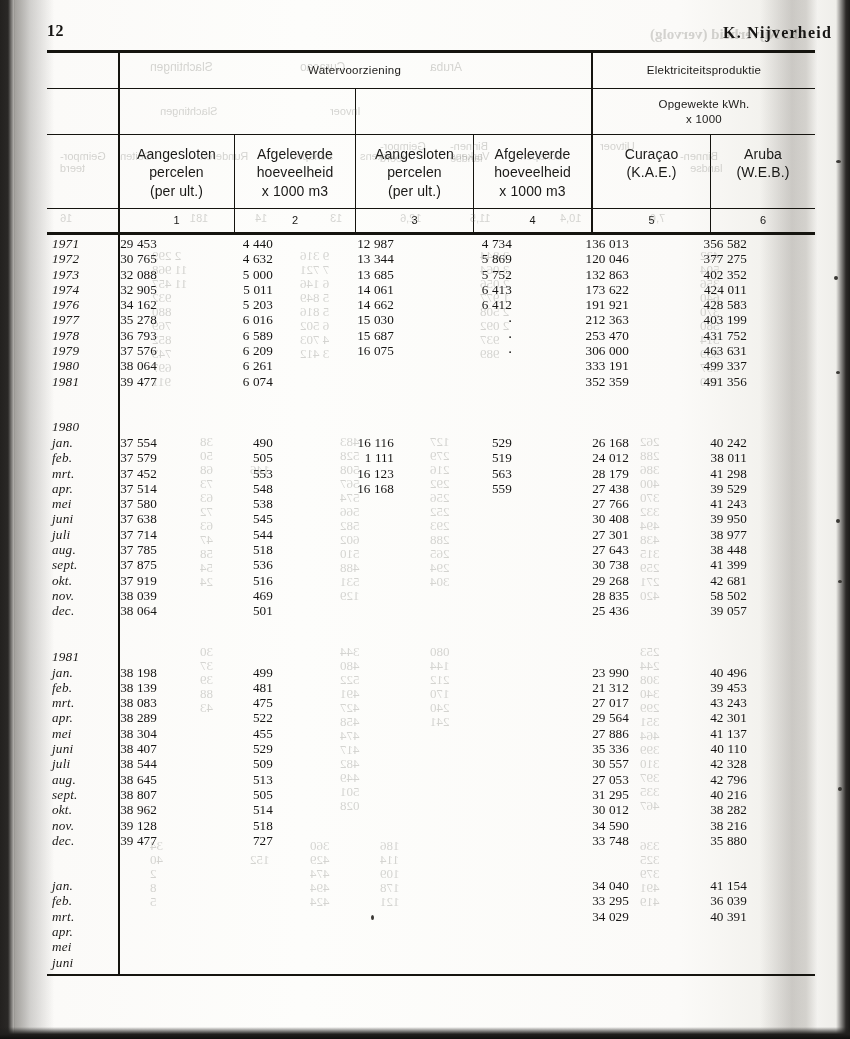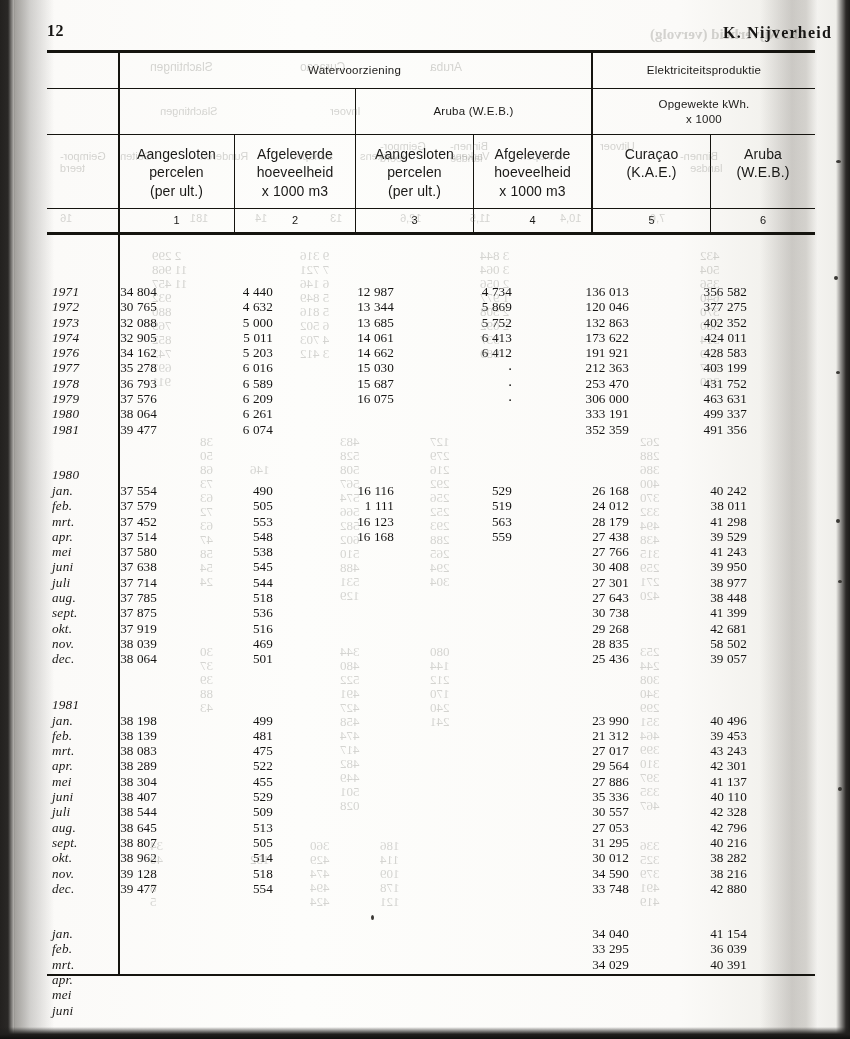--- a/index.html
+++ b/index.html
@@ -113,21 +113,21 @@
   .hdr-grp  { font-size: 11.5px; letter-spacing: .25px; }
   .hdr-sub  { font-size: 11.5px; letter-spacing: .25px; }
   .hdr-col  { font-size: 14px; letter-spacing: .1px; }
   .colnum   {
     position:absolute; text-align:center;
     font-family: "Liberation Sans", sans-serif;
     font-size: 11px; color:#1a1917;
   }
 
   
-  #body { position:absolute; left:0; top:186px; width:768px;margin-top:48px; }
+  #body { position:absolute; left:0; top:186px; width:768px; }
   .row {
     position: relative;
     height: 15.3px;
     white-space: nowrap;
   }
   .row.spacer { height: 30px; }
   .row.grouphead { height: 16px; }
 
   .lbl {
     position: absolute;
@@ -190,21 +190,20 @@
 
     <div class="vsep" style="left:308px; top:38px; height:147px;"></div>
 
     <div class="vsep" style="left:187px; top:84px; height:101px;"></div>
     <div class="vsep" style="left:426px; top:84px; height:101px;"></div>
     <div class="vsep" style="left:663px; top:84px; height:101px;"></div>
 
     <div class="hdr hdr-grp" style="left:71px; top:13px; width:473px;">Watervoorziening</div>
     <div class="hdr hdr-grp" style="left:546px; top:13px; width:222px;">Elektriciteitsproduktie</div>
 
-    <div class="hdr hdr-sub" style="left:309px; top:54px; width:235px;">Aruba (W.E.B.)</div>
     <div class="hdr hdr-sub" style="left:546px; top:47px; width:222px;">
       <div>Opgewekte kWh.</div>
       <div>x 1000</div>
     </div>
 
     <div class="hdr hdr-col" style="left:72px; top:95px; width:115px;">
       <div>Aangesloten</div>
       <div>percelen</div>
       <div>(per ult.)</div>
     </div>
@@ -235,21 +234,21 @@
     <div class="colnum" style="left:72px;  top:164px; width:115px;">1</div>
     <div class="colnum" style="left:188px; top:164px; width:120px;">2</div>
     <div class="colnum" style="left:309px; top:164px; width:117px;">3</div>
     <div class="colnum" style="left:427px; top:164px; width:117px;">4</div>
     <div class="colnum" style="left:546px; top:164px; width:117px;">5</div>
     <div class="colnum" style="left:664px; top:164px; width:104px;">6</div>
 
     <div id="body">
         <div class="row">
           <div class="lbl">1971</div>
-          <div class="val c1">34 804</div>
+          <div class="val c1">29 453</div>
           <div class="val c2">4 440</div>
           <div class="val c3">12 987</div>
           <div class="val c4">4 734</div>
           <div class="val c5">136 013</div>
           <div class="val c6">356 582</div>
         </div>
         <div class="row">
           <div class="lbl">1972</div>
           <div class="val c1">30 765</div>
           <div class="val c2">4 632</div>
@@ -499,23 +498,23 @@
         <div class="row">
           <div class="lbl">nov.</div>
           <div class="val c1">39 128</div>
           <div class="val c2">518</div>
           <div class="val c5">34 590</div>
           <div class="val c6">38 216</div>
         </div>
         <div class="row">
           <div class="lbl">dec.</div>
           <div class="val c1">39 477</div>
-          <div class="val c2">554</div>
+          <div class="val c2">727</div>
           <div class="val c5">33 748</div>
-          <div class="val c6">42 880</div>
+          <div class="val c6">35 880</div>
         </div>
         <div class="row spacer"></div>
         <div class="row">
           <div class="lbl">jan.</div>
           <div class="val c5">34 040</div>
           <div class="val c6">41 154</div>
         </div>
         <div class="row">
           <div class="lbl">feb.</div>
           <div class="val c5">33 295</div>

